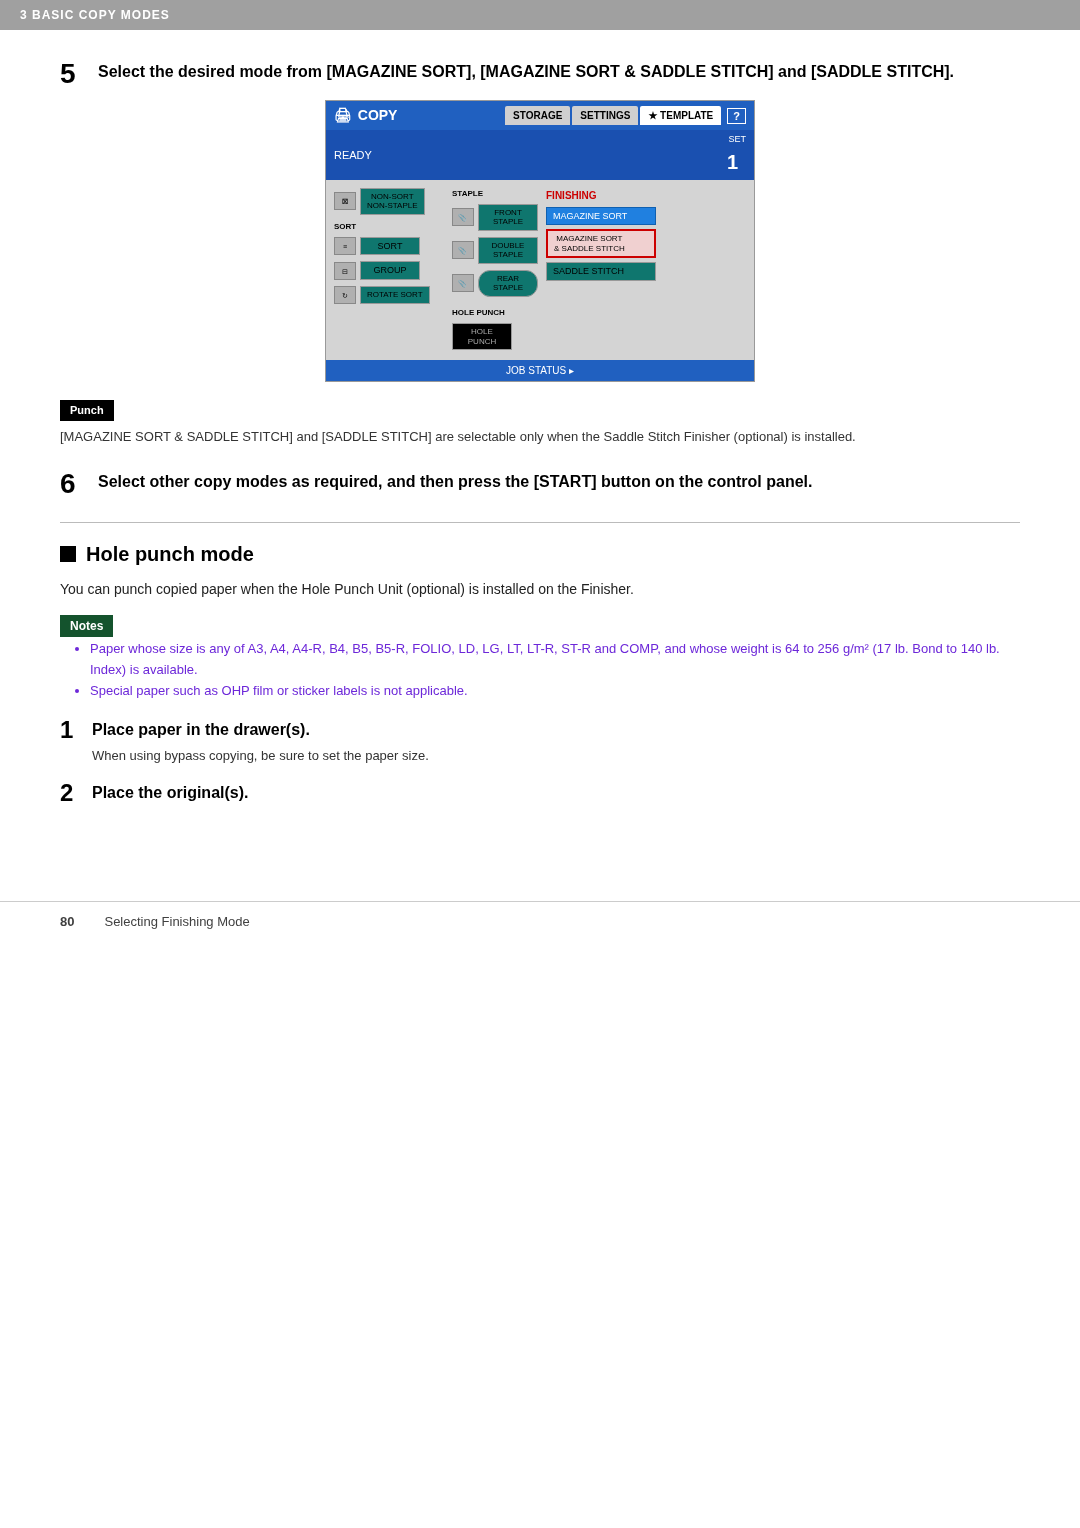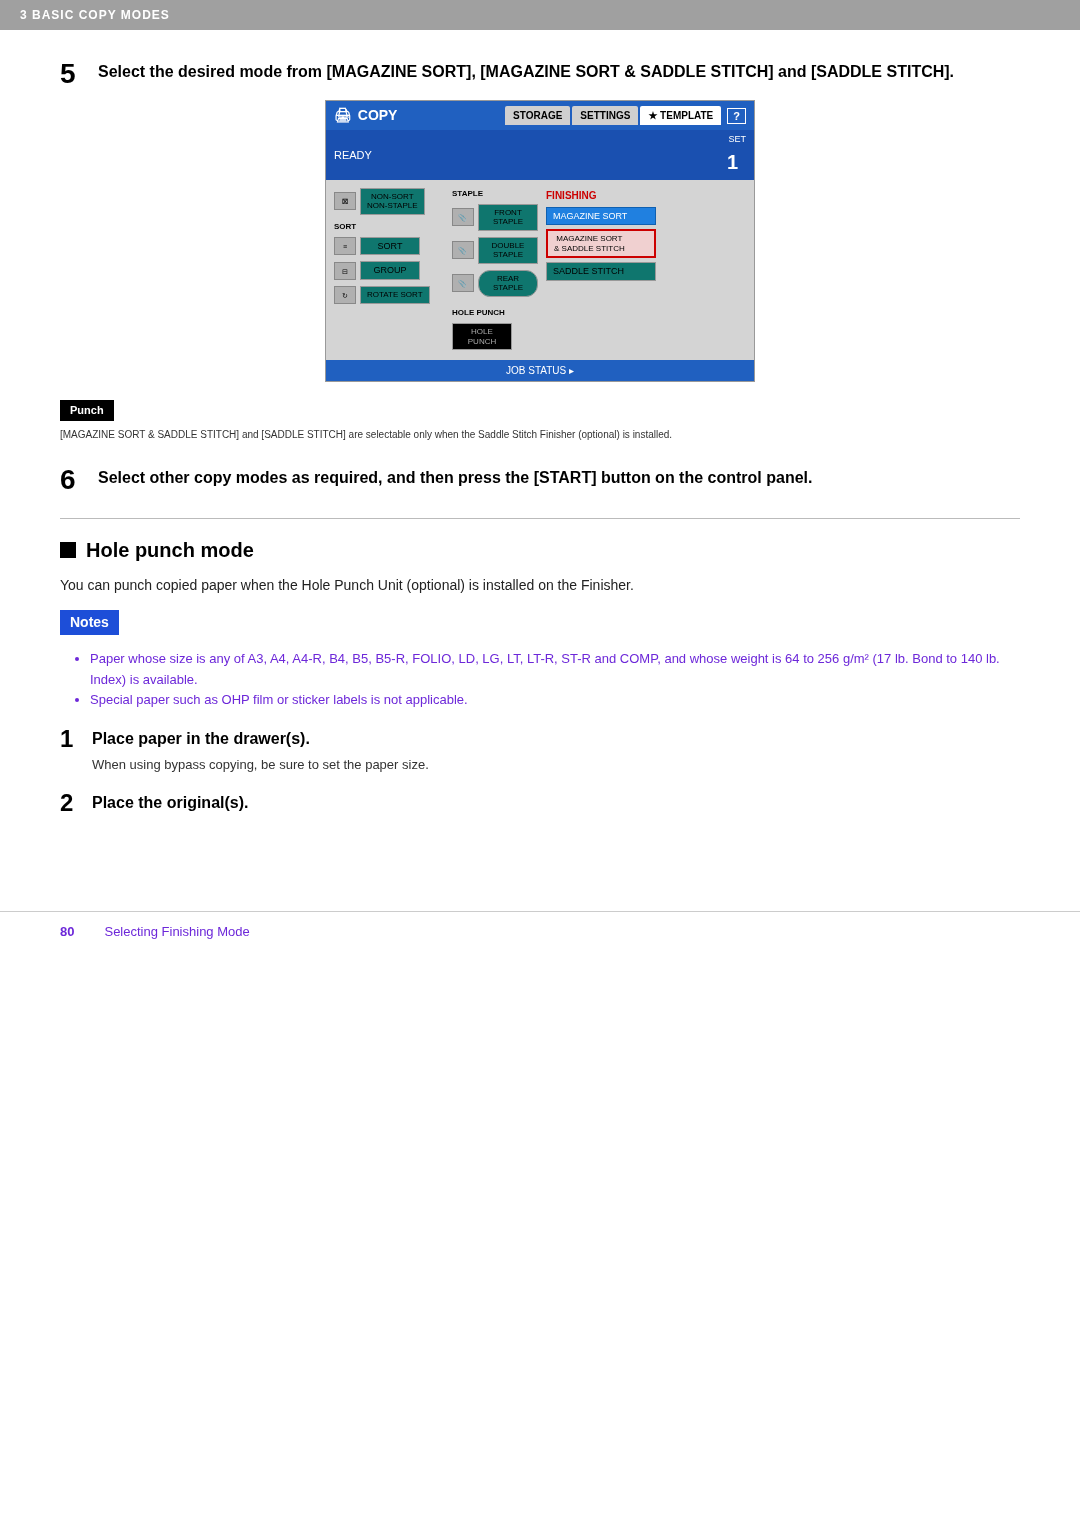--- a/index.html
+++ b/index.html
@@ -193,21 +193,21 @@
       background: #000;
       color: #fff;
       font-size: 11px;
       font-weight: bold;
       padding: 2px 10px;
       display: inline-block;
       margin-bottom: 6px;
     }
 
     .note-text {
-      font-size: 10px;
+      font-size: 13px;
       color: #333;
       margin-bottom: 4px;
       line-height: 1.5;
     }
 
     
     .section-heading {
       font-size: 20px;
       font-weight: bold;
       display: flex;
@@ -225,27 +225,27 @@
     }
 
     .section-desc {
       font-size: 14px;
       margin-bottom: 14px;
       color: #222;
     }
 
     
     .notes-box {
-      background: #1d4ed8;
-      color: #fff;
-      font-size: 14px;
+      background: #14532d;
+      color: #fff;
+      font-size: 12px;
       font-weight: bold;
       padding: 2px 10px;
       display: inline-block;
-      margin-bottom: 14px;
+      margin-bottom: 2px;
     }
 
     .notes-list {
       list-style: disc;
       margin-left: 30px;
       font-size: 13px;
       color: #6d28d9;
       margin-bottom: 16px;
       line-height: 1.6;
     }
@@ -279,21 +279,21 @@
 
     
     .footer {
       border-top: 1px solid #ccc;
       margin-top: 40px;
       padding: 10px 60px;
       display: flex;
       align-items: center;
       gap: 30px;
       font-size: 13px;
-      color: #6d28d9;
+      color: #404040;
     }
 
     .footer-page {
       font-weight: bold;
     }
 
     
     .divider {
       border: none;
       border-top: 1px solid #bbb;

